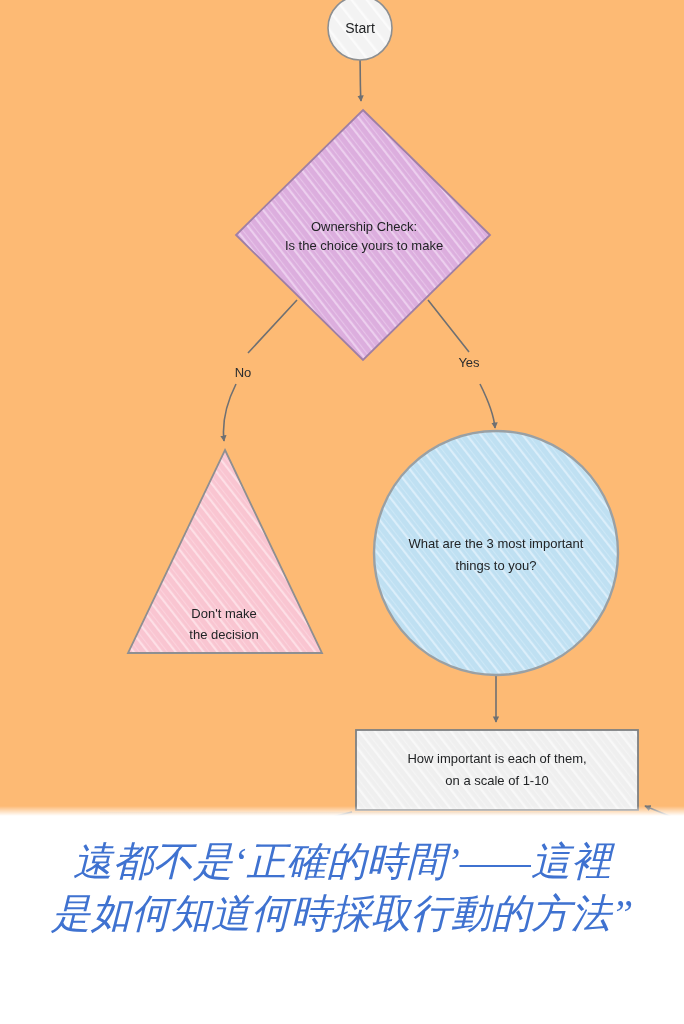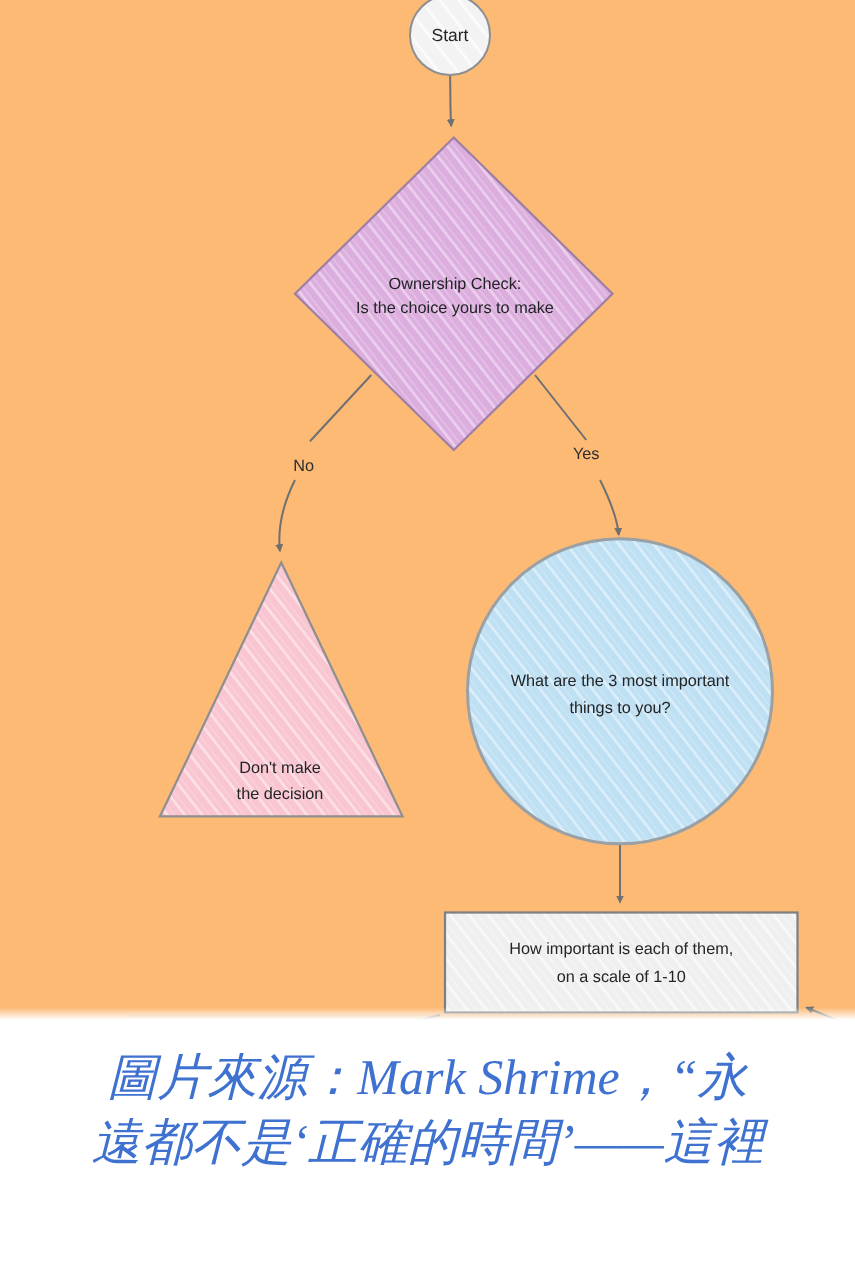--- a/index.html
+++ b/index.html
@@ -186,15 +186,15 @@
       <text class="node-text" x="497" y="760">How important is each of them,</text>
       <text class="node-text" x="497" y="782">on a scale of 1-10</text>
     </g>
   </svg>
 
   <div id="diagram-edge-shadow"></div>
   <div id="diagram-fade"></div>
 </div>
 
 <div id="caption">
-  <span class="cap-line">圖片來源：Mark Shrime，“永</span>
   <span class="cap-line">遠都不是‘正確的時間’——這裡</span>
+  <span class="cap-line">是如何知道何時採取行動的方法”</span>
 </div>
 
 </body></html>

